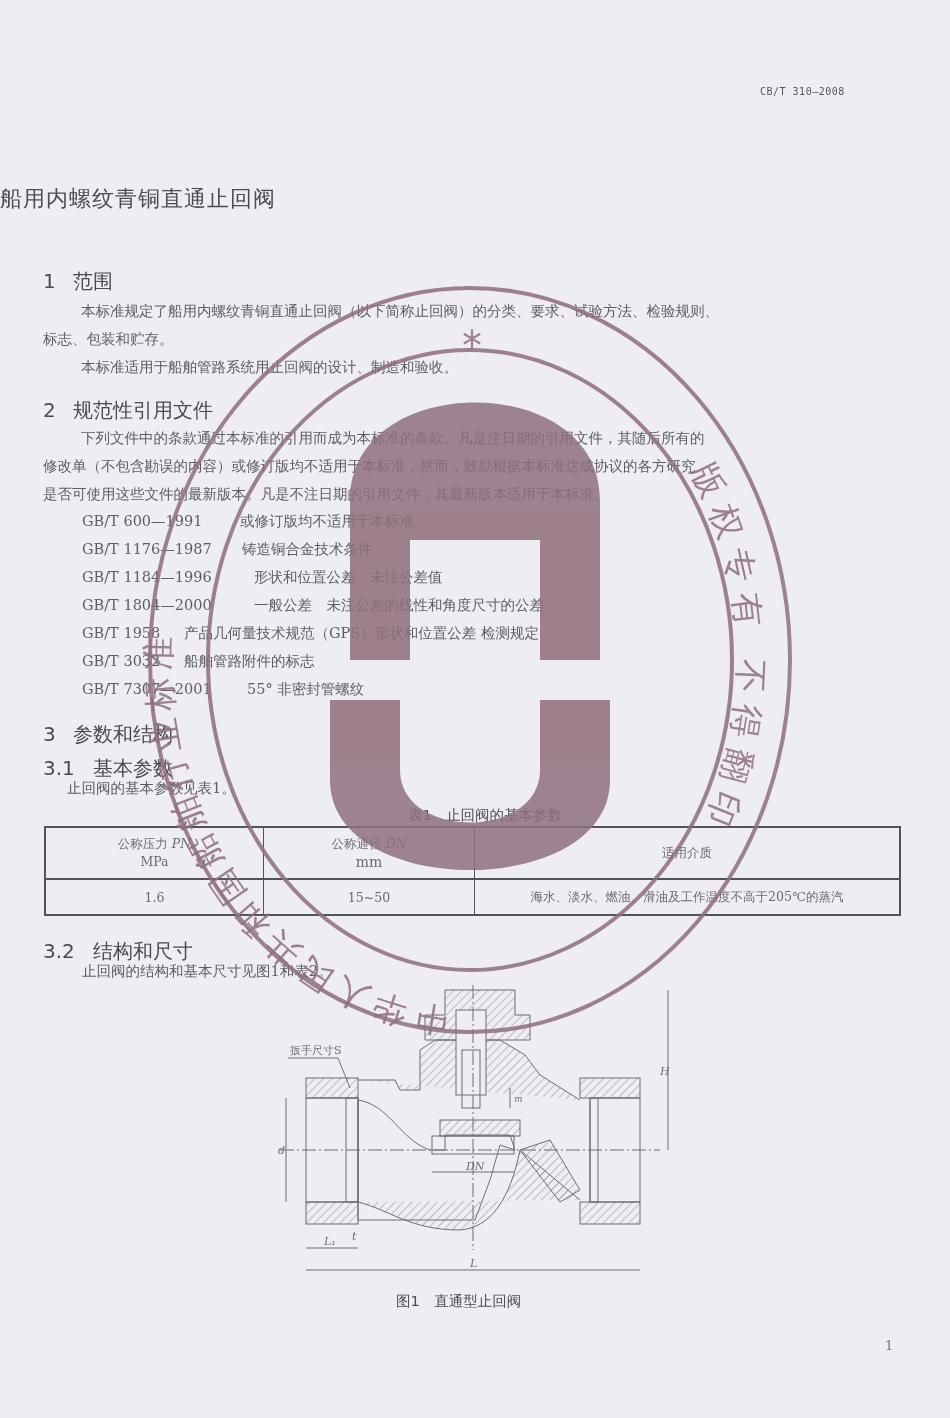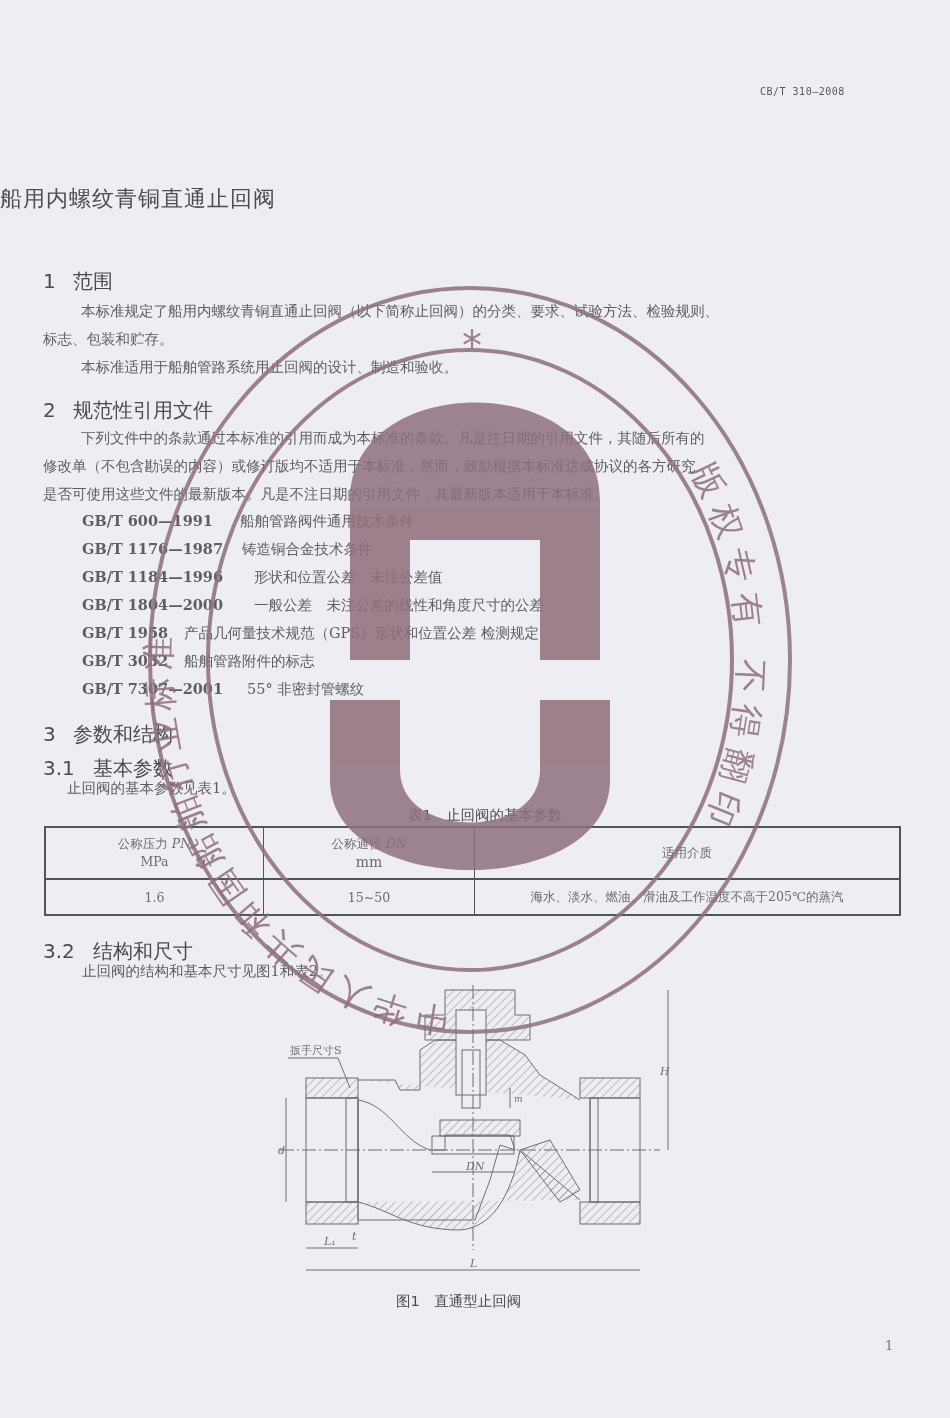--- a/index.html
+++ b/index.html
@@ -18,21 +18,21 @@
     left: 0; width: 942px; top: 184px; 
     font-family: "DejaVu Sans", sans-serif; font-size: 22px; color: #4d4d52; letter-spacing: 1px;
   }
   .h1 {
     font-family: "DejaVu Sans", sans-serif; font-size: 20px; color: #4a4a50; left: 43px;
   }
   .h1 .num { display: inline-block; width: 30px; }
   .para { font-size: 14.5px; line-height: 28px; left: 43px; width: 862px; color: #5d5d62; }
   .para .indent { padding-left: 38px; }
   .ref { left: 82px; font-size: 14.5px; color: #5d5d62; white-space: pre; }
-  .ref .code { display: inline-block; font-family: "DejaVu Serif", serif; font-weight: bold; }
+  .ref .code { display: inline-block; font-family: "DejaVu Serif", serif; }
   .caption {
     font-family: "DejaVu Sans", sans-serif; font-size: 14.5px; color: #4d4d52;
   }
   table.params {
     position: absolute; left: 44px; top: 826px; width: 857px; border-collapse: collapse;
     font-size: 12.5px; color: #6a6a70;
   }
   table.params td {
     border: 1px solid #4f5654; text-align: center; vertical-align: middle;
   }
@@ -61,21 +61,21 @@
 
 <div class="abs h1" style="top:397px">
   <span class="num">2</span><span>规范性引用文件</span>
 </div>
 <div class="abs para" style="top:424px">
   <div class="indent">下列文件中的条款通过本标准的引用而成为本标准的条款。凡是注日期的引用文件，其随后所有的</div>
   <div>修改单（不包含勘误的内容）或修订版均不适用于本标准，然而，鼓励根据本标准达成协议的各方研究</div>
   <div>是否可使用这些文件的最新版本。凡是不注日期的引用文件，其最新版本适用于本标准。</div>
 </div>
 
-<div class="abs ref" style="top:512px"><span class="code" style="width:158px">GB/T 600—1991</span><span>船舶管路阀件通用技术条件</span></div>
+<div class="abs ref" style="top:512px"><span class="code" style="width:158px">GB/T 600—1991</span><span>或修订版均不适用于本标准</span></div>
 <div class="abs ref" style="top:540px"><span class="code" style="width:160px">GB/T 1176—1987</span><span>铸造铜合金技术条件</span></div>
 <div class="abs ref" style="top:568px"><span class="code" style="width:172px">GB/T 1184—1996</span><span>形状和位置公差　未注公差值</span></div>
 <div class="abs ref" style="top:596px"><span class="code" style="width:172px">GB/T 1804—2000</span><span>一般公差　未注公差的线性和角度尺寸的公差</span></div>
 <div class="abs ref" style="top:624px"><span class="code" style="width:102px">GB/T 1958</span><span>产品几何量技术规范（GPS）形状和位置公差 检测规定</span></div>
 <div class="abs ref" style="top:652px"><span class="code" style="width:102px">GB/T 3032</span><span>船舶管路附件的标志</span></div>
 <div class="abs ref" style="top:680px"><span class="code" style="width:165px">GB/T 7307—2001</span><span>55° 非密封管螺纹</span></div>
 
 <div class="abs h1" style="top:721px">
   <span class="num">3</span><span>参数和结构</span>
 </div>

